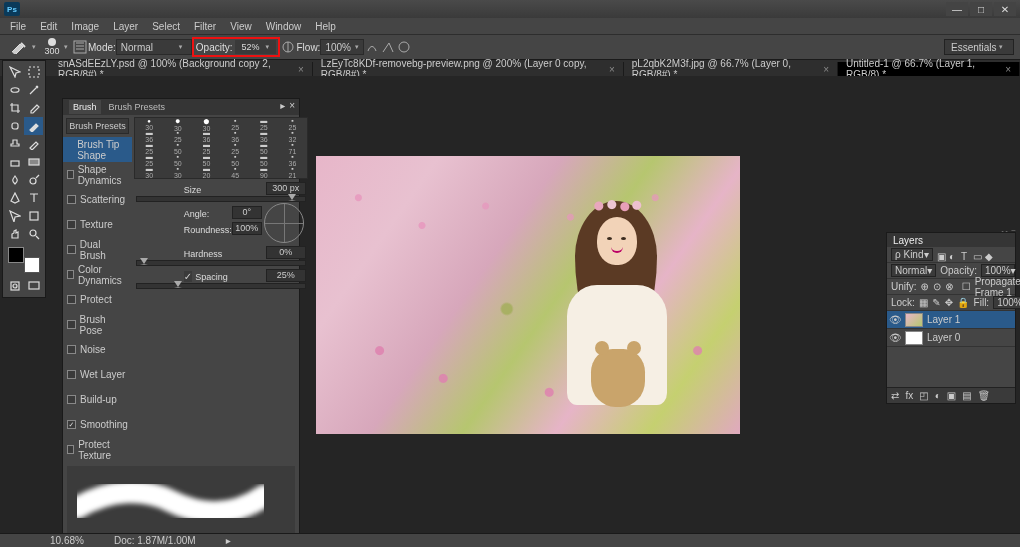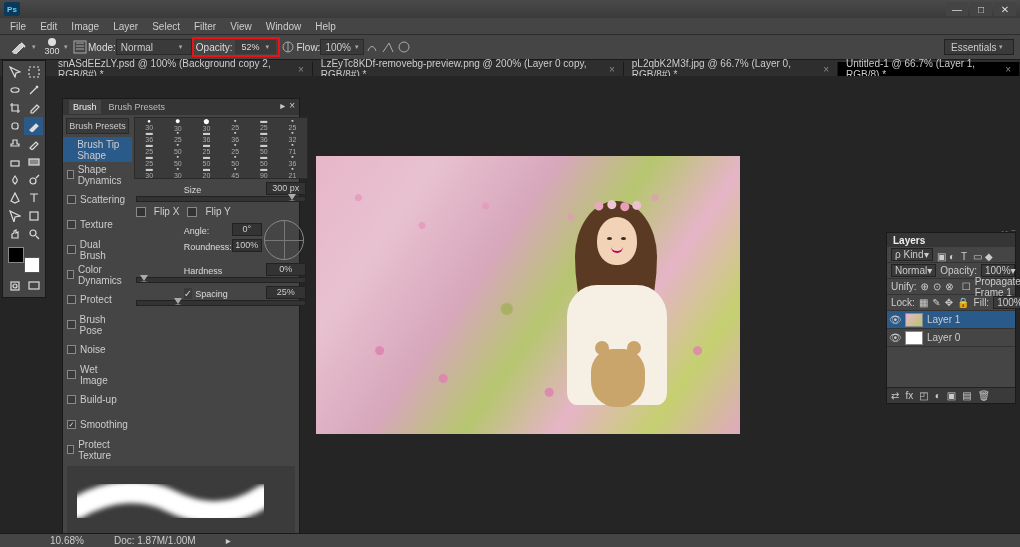--- a/index.html
+++ b/index.html
@@ -87,21 +87,21 @@
                 radial-gradient(circle at 65% 55%, #e79fb8 0 4px, transparent 5px),
                 radial-gradient(circle at 88% 45%, #edc0d0 0 4px, transparent 5px);}
   .dress { position:absolute; left:22px; top:96px; width:100px; height:120px; background:#f6efe4; border-radius:30% 30% 10% 10% / 26% 26% 10% 10%; }
   .teddy { position:absolute; left:46px; top:160px; width:54px; height:58px; background:#c9a46b; border-radius:40% 40% 45% 45%; }
   .teddy::before,.teddy::after{content:'';position:absolute;top:-8px;width:14px;height:14px;background:#c9a46b;border-radius:50%;}
   .teddy::before{left:4px;} .teddy::after{right:4px;}
   .eye { position:absolute; width:5px; height:3px; background:#3a2a1d; border-radius:50%; }
   .eye.l{left:62px; top:48px;} .eye.r{left:76px; top:48px;}
   .smile { position:absolute; left:66px; top:58px; width:12px; height:6px; border-bottom:2px solid #b06; border-radius:0 0 10px 10px;}
   .layers { position:absolute; right:4px; top:156px; width:130px; background:#454545; border:1px solid #1a1a1a;}
-  .layers .tab { height:14px; background:#353535; padding:0 6px; display:flex; align-items:center; font-size:9px;font-weight:bold;}
+  .layers .tab { height:14px; background:#353535; padding:0 6px; display:flex; align-items:center; font-size:9px;}
   .layers .tab span.active { color:#eee;}
   .l-row { height:16px; display:flex; align-items:center; padding:0 4px; gap:4px; border-bottom:1px solid #333;}
   .combo-sm { background:#3a3a3a; border:1px solid #222; height:13px; padding:0 3px; display:flex; align-items:center; justify-content:space-between; font-size:9px;}
   .mini { width:8px; height:8px; display:inline-block;}
   .layer-list { max-height:60px;}
   .layer { height:18px; display:flex; align-items:center; padding:0 2px; gap:4px; border-bottom:1px solid #333;}
   .layer.sel { background:#2a5a8a; }
   .thumb { width:18px; height:14px; border:1px solid #888;}
   .thumb.photo { background:linear-gradient(135deg,#e7b6c9,#b6c66f);}
   .thumb.white { background:#fff;}
@@ -409,21 +409,21 @@
             <div class="opt">
               <span class="cb"></span>
               <span>Brush Pose</span>
             </div>
             <div class="opt">
               <span class="cb"></span>
               <span>Noise</span>
             </div>
             <div class="opt">
               <span class="cb"></span>
-              <span>Wet Image</span>
+              <span>Wet Layer</span>
             </div>
             <div class="opt">
               <span class="cb"></span>
               <span>Build-up</span>
             </div>
             <div class="opt">
               <span class="cb">✓</span>
               <span>Smoothing</span>
             </div>
             <div class="opt">
@@ -555,26 +555,20 @@
               <div class="tip-sz">21</div>
             </div>
           </div>
         <div class="sld-row">
             <span class="lbl2">Size</span>
             <span class="val">300 px</span>
           </div>
         <div class="slider">
             <span class="thumb" style="left:90%"></span>
           </div>
-        <div class="flip-row">
-          <span class="cb2"></span>
-            <span>Flip X</span>
-          <span class="cb2"></span>
-            <span>Flip Y</span>
-        </div>
         <div style="display:flex;">
           <div style="flex:1">
             <div class="sld-row">
                 <span class="lbl2">Angle:</span>
                 <span class="val" style="width:30px">0°</span>
               </div>
             <div class="sld-row">
                 <span class="lbl2">Roundness:</span>
                 <span class="val" style="width:30px">100%</span>
               </div>

